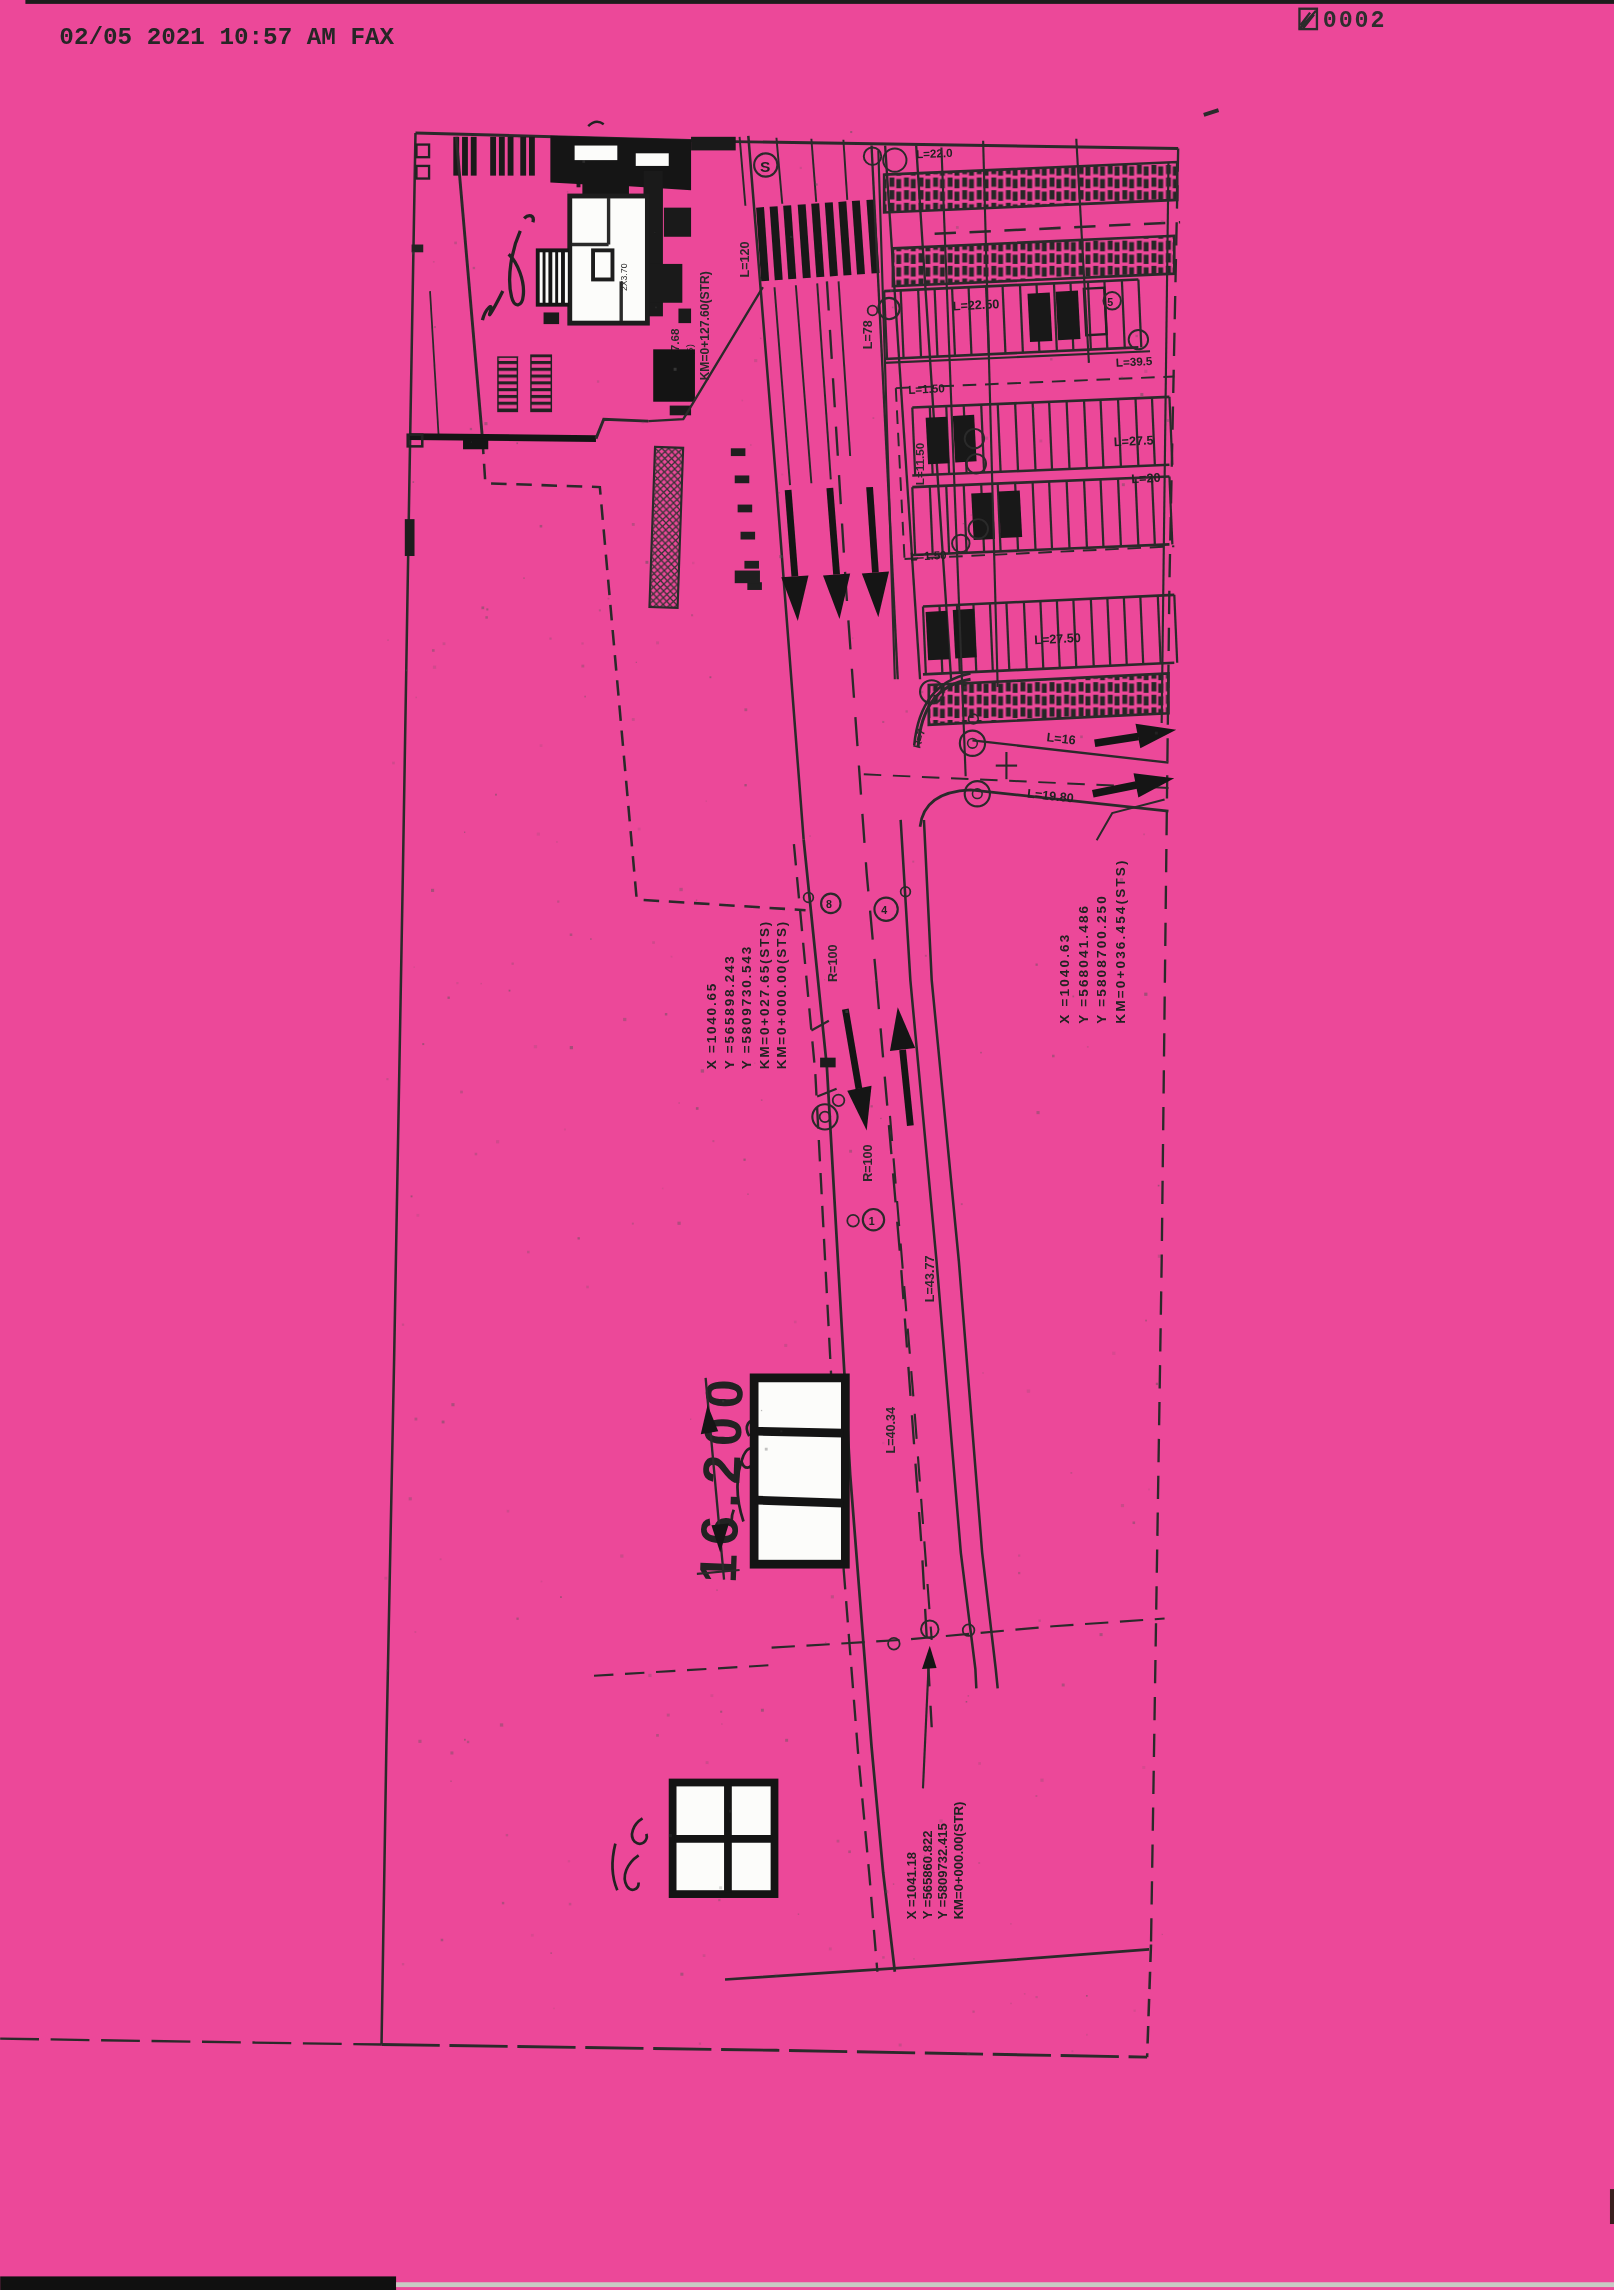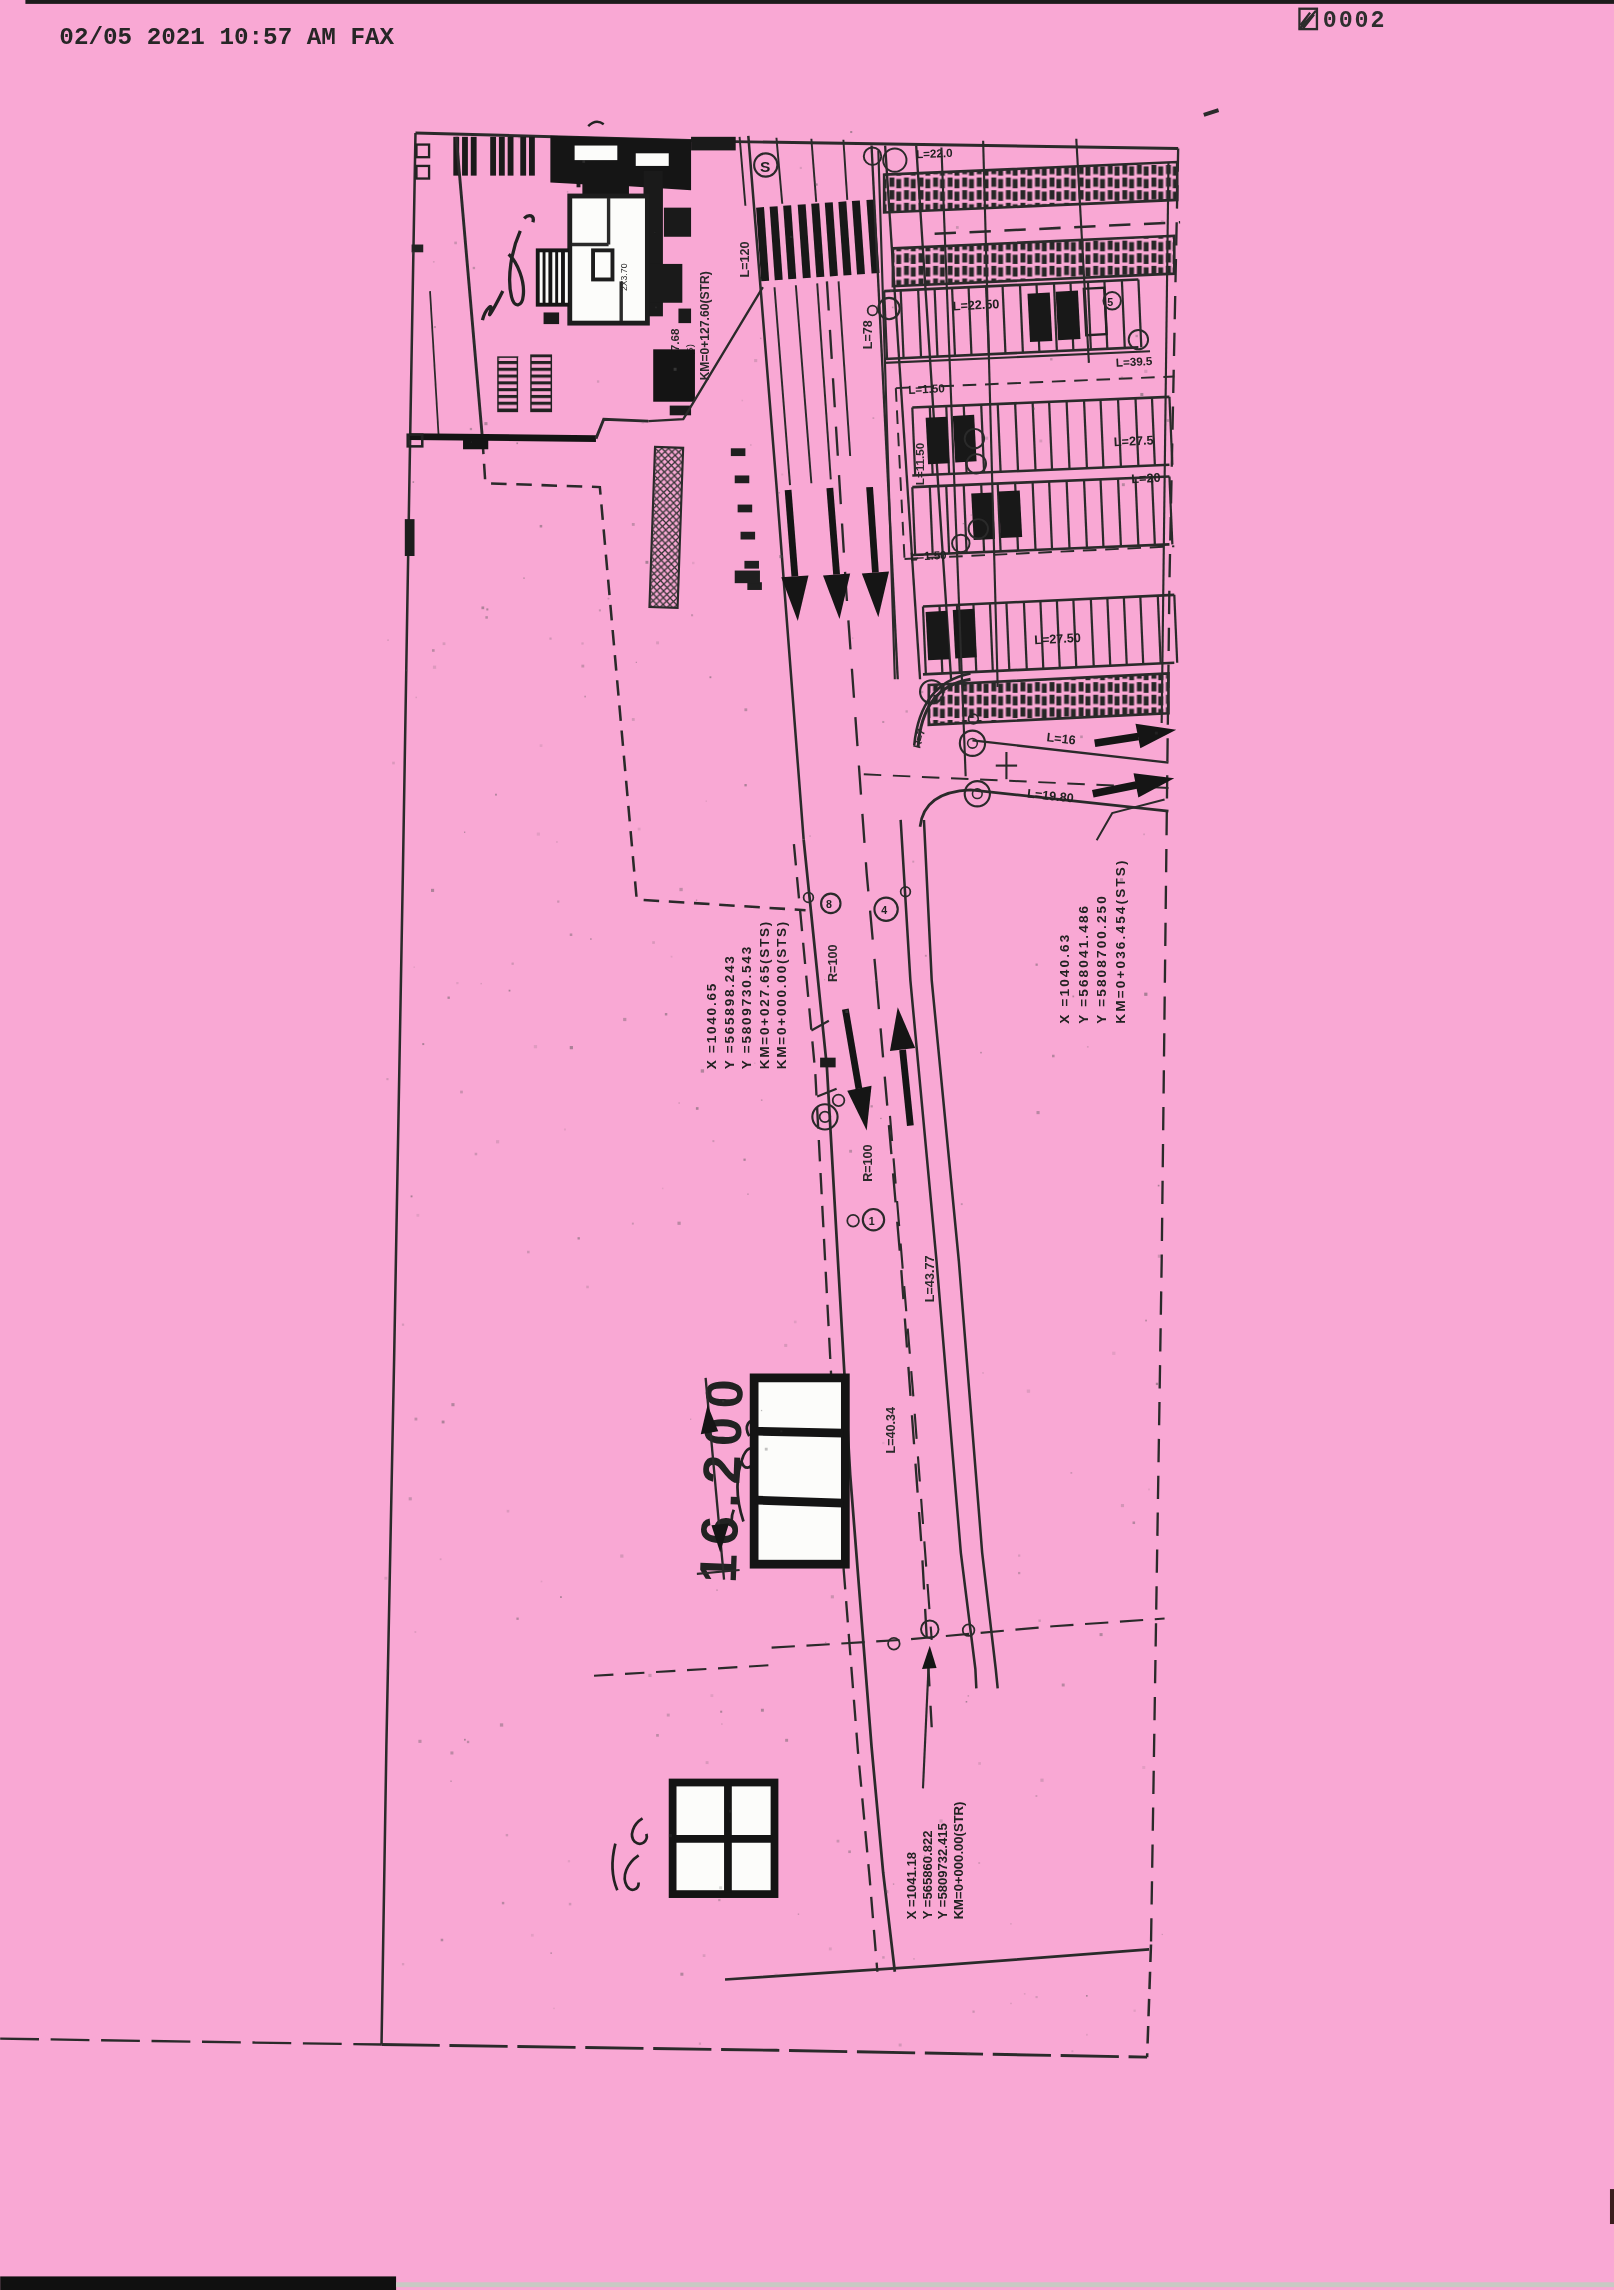--- a/index.html
+++ b/index.html
@@ -1,14 +1,14 @@
 <!DOCTYPE html>
 <html><head><meta charset="utf-8"><style>
 html,body{margin:0;padding:0;background:#ffffff;}
-#page{position:relative;width:1615px;height:2290px;background:#f9a8d4;overflow:hidden;}
+#page{position:relative;width:1615px;height:2290px;background:#ec4899;overflow:hidden;}
 svg{filter:blur(0.3px);}
 </style></head><body>
 <div id="page">
 <svg width="1615" height="2290" viewBox="0 0 1664 2360">
 <defs>
 <pattern id="hb" width="15" height="13" patternUnits="userSpaceOnUse">
           <rect x="1.5" y="1" width="5" height="9.5" fill="#262626"></rect>
           <rect x="8.5" y="2.5" width="5" height="9.5" fill="#262626"></rect>
         </pattern>
 <pattern id="xh" width="7" height="7" patternUnits="userSpaceOnUse">

